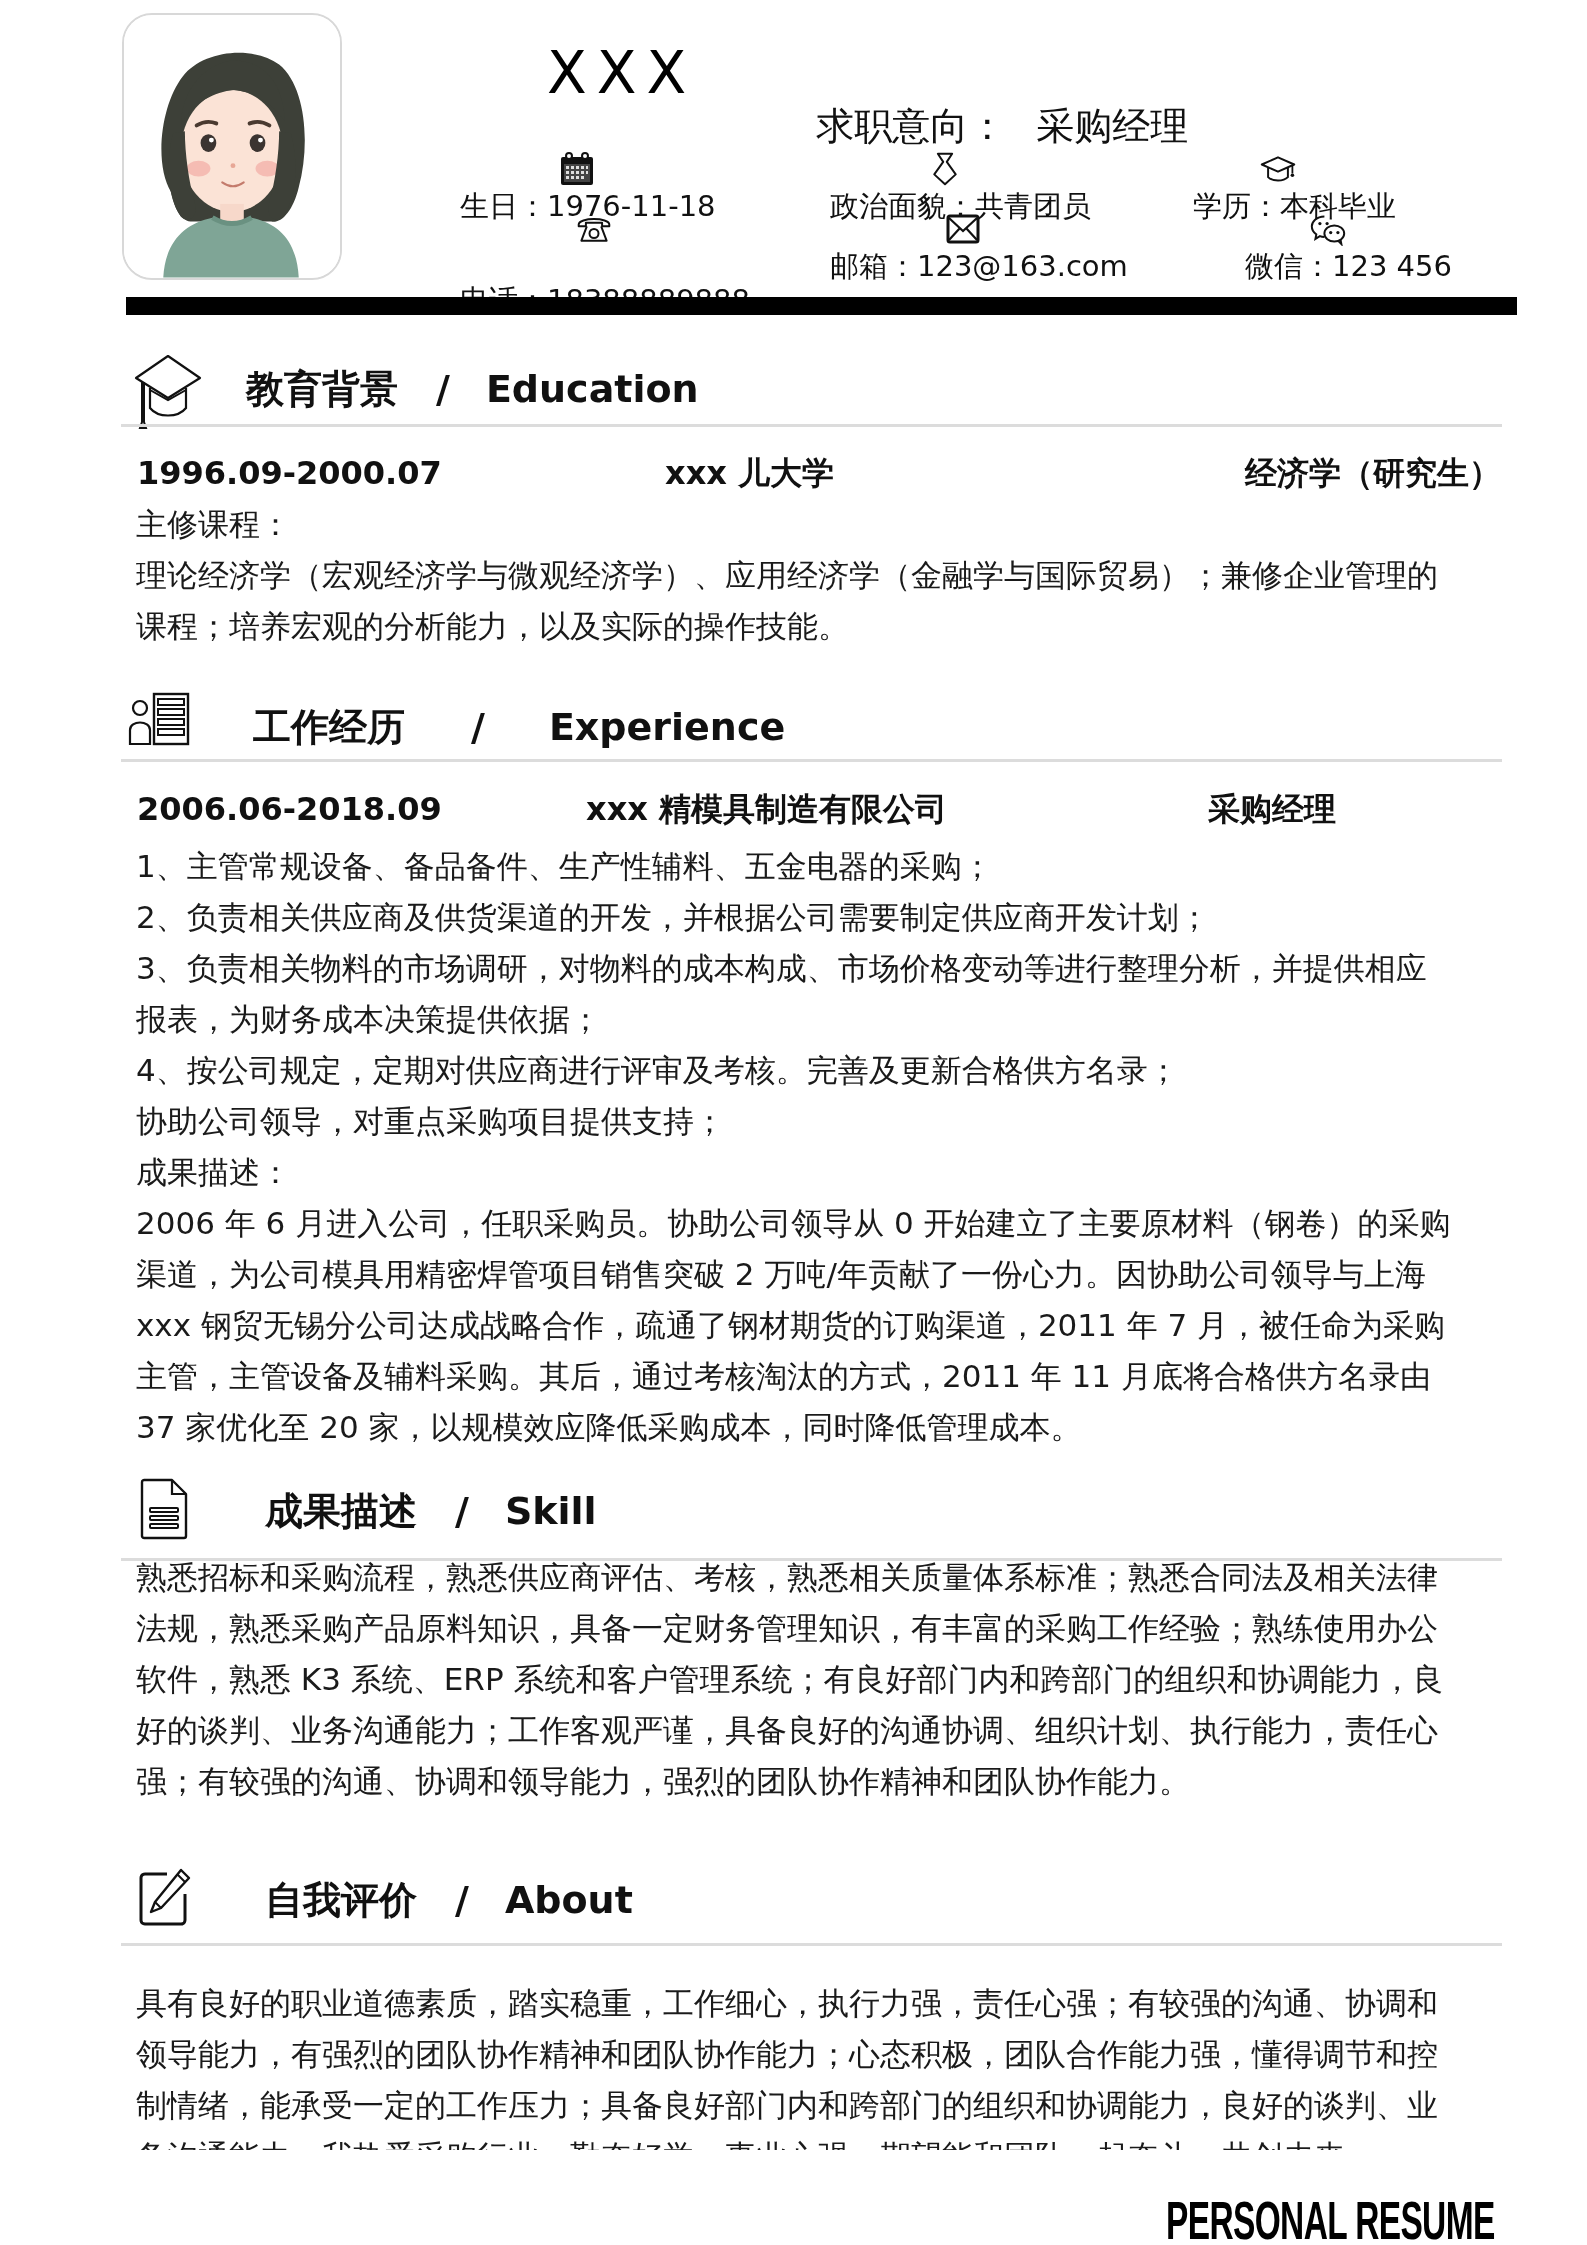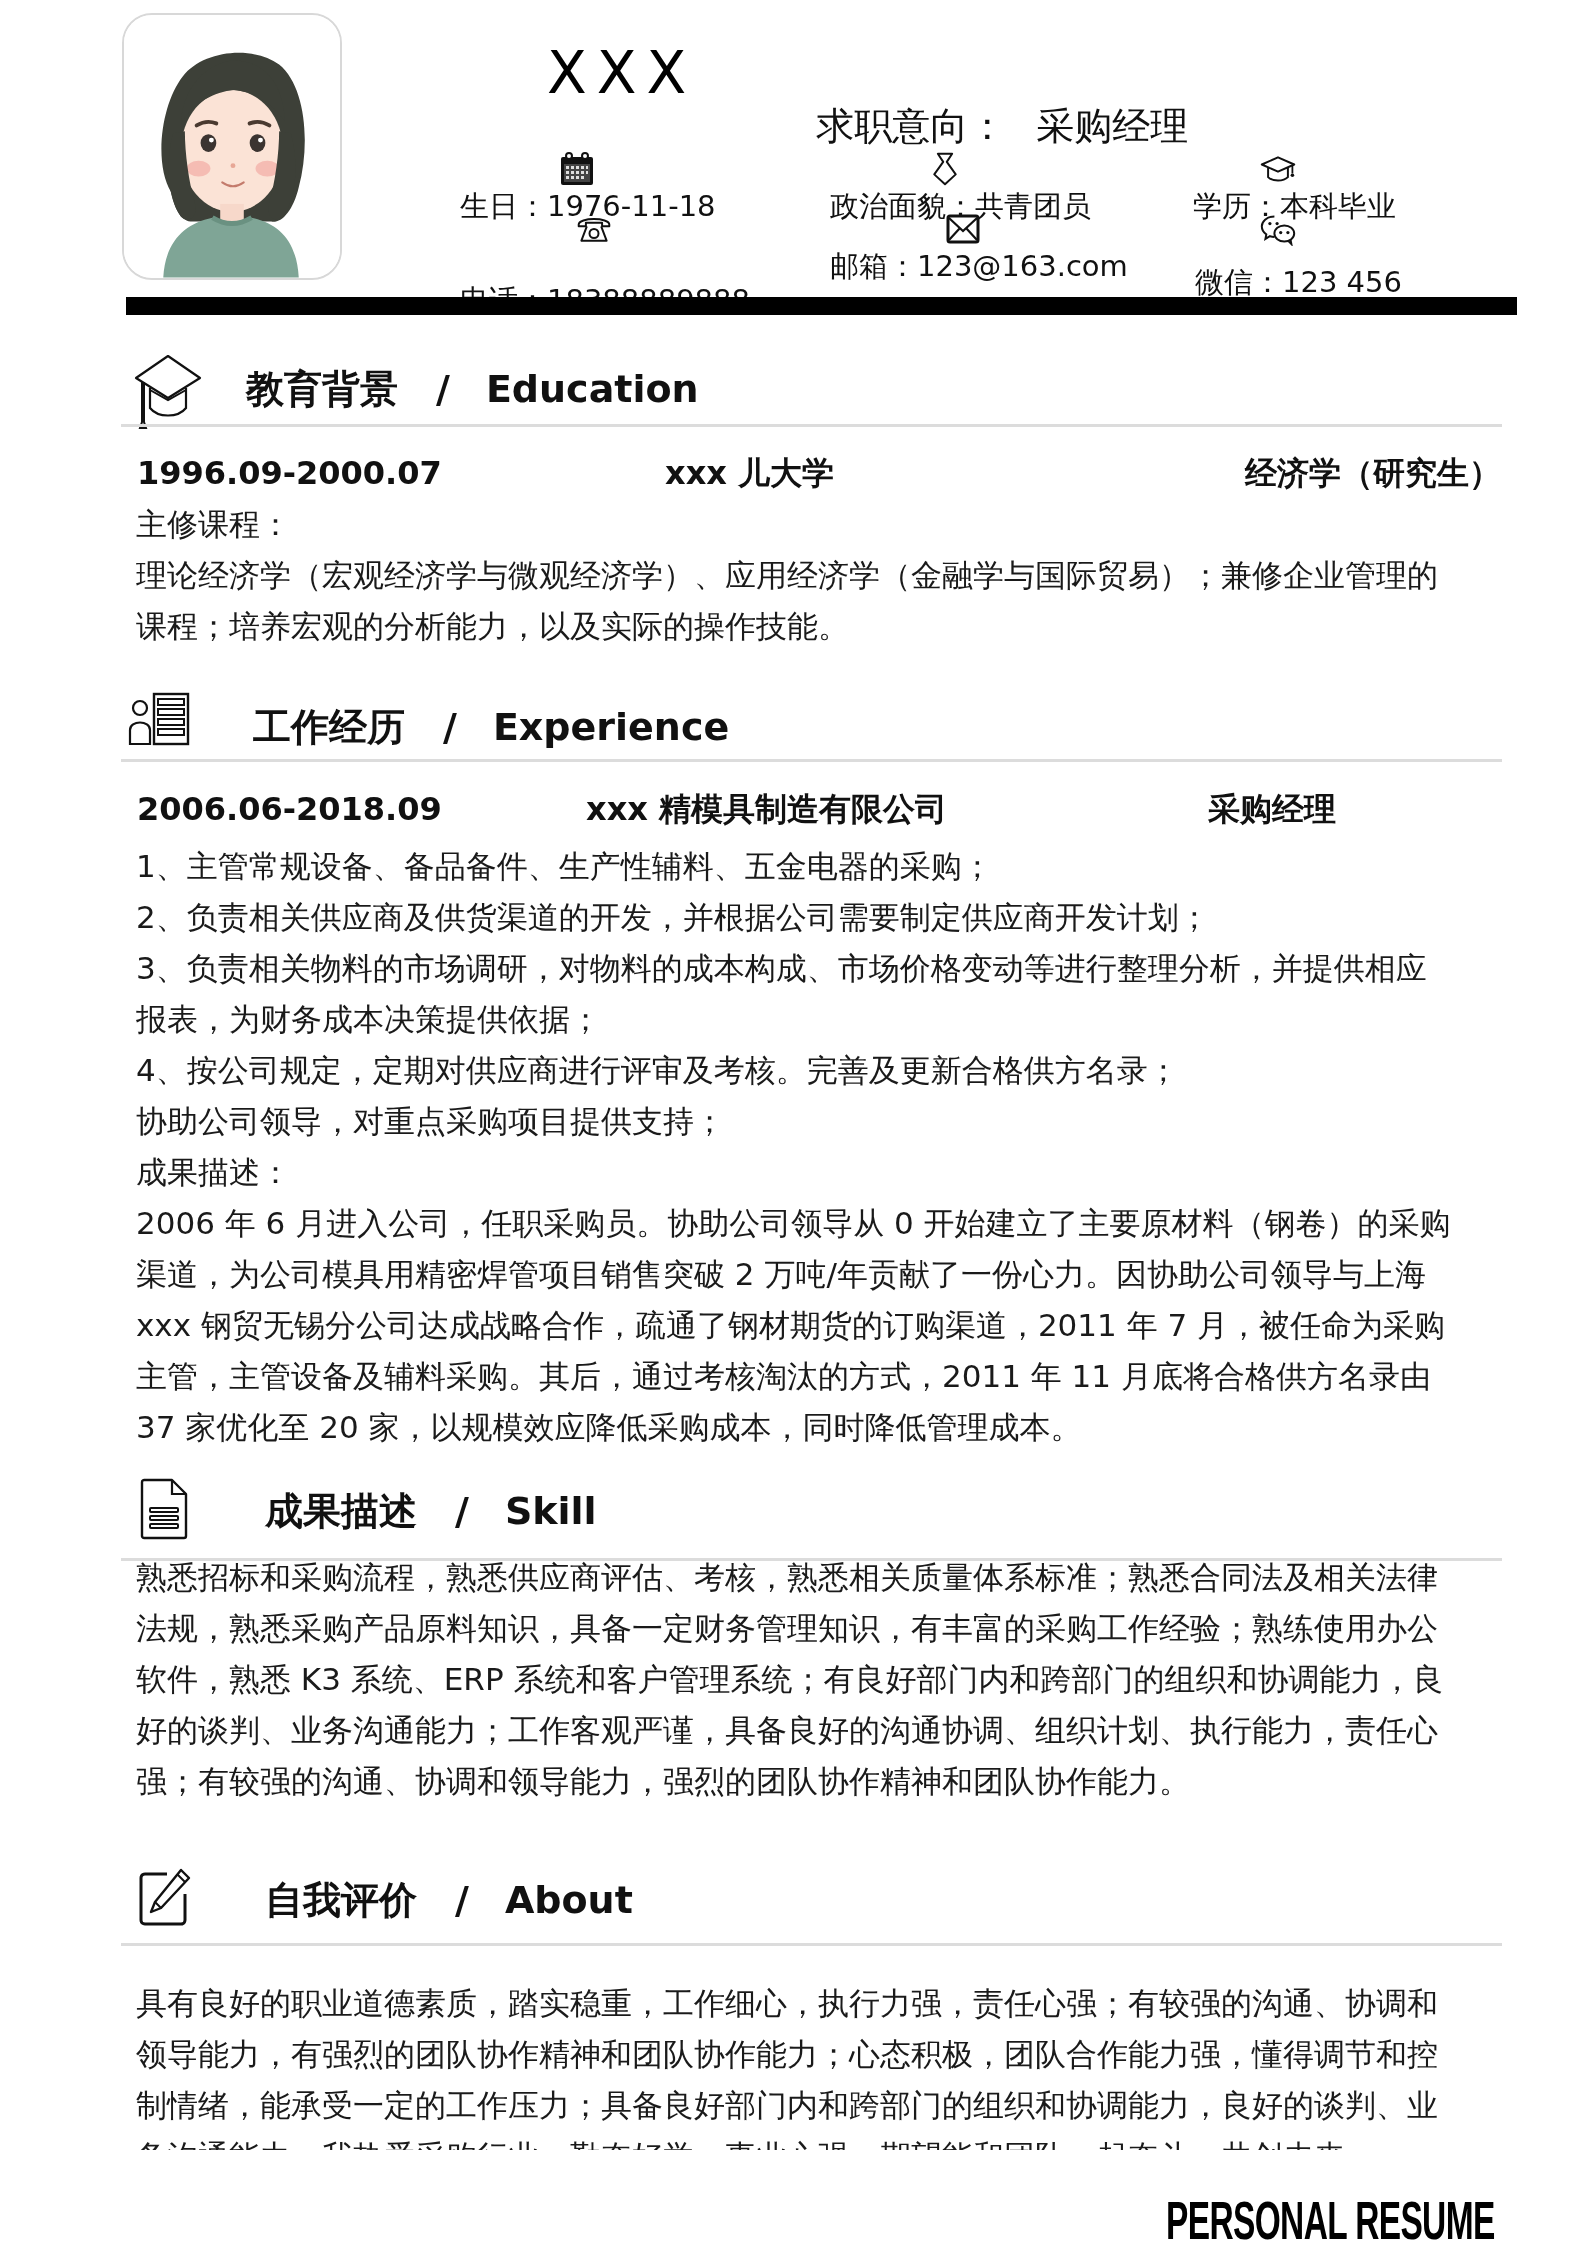--- a/index.html
+++ b/index.html
@@ -148,21 +148,21 @@
 </div>
 <div class="abs info-item" style="left:830px; top:212px;">
   <span class="ic" style="margin-right:32px">
     <svg viewBox="0 0 36 34">
         <rect x="3" y="4" width="30" height="26" rx="2" fill="none" stroke="#111" stroke-width="3"></rect>
         <path d="M4 6 L18 19 L32 6 M4 28 L15 16 M32 28 L21 16" fill="none" stroke="#111" stroke-width="2.2"></path>
       </svg>
   </span>
   <span class="txt">邮箱：123@163.com</span>
 </div>
-<div class="abs info-item" style="left:1195px; top:212px;gap:16px;">
+<div class="abs info-item" style="left:1245px; top:212px;">
   <span class="ic" style="margin-right:40px">
     <svg viewBox="0 0 40 36">
         <path d="M16 4 C7 4 2 10 2 15 C2 19 4 22 7 24 L6 29 L11 26 C13 27 15 27 16 27" fill="none" stroke="#111" stroke-width="2.2"></path>
         <circle cx="11" cy="12" r="1.8" fill="#111"></circle>
         <circle cx="19" cy="12" r="1.8" fill="#111"></circle>
         <ellipse cx="27" cy="23" rx="11" ry="9" fill="none" stroke="#111" stroke-width="2.2"></ellipse>
         <circle cx="23" cy="22" r="1.8" fill="#111"></circle>
         <circle cx="31" cy="22" r="1.8" fill="#111"></circle>
         <path d="M31 31 L35 35 L34 30" fill="none" stroke="#111" stroke-width="2"></path>
       </svg>
@@ -203,21 +203,21 @@
       <path d="M2 52 L2 38 C2 28 22 28 22 38 L22 52 Z" fill="none" stroke="#111" stroke-width="2.2"></path>
       <rect x="26" y="2" width="34" height="50" fill="none" stroke="#111" stroke-width="2.4"></rect>
       <g fill="none" stroke="#111" stroke-width="2">
         <rect x="30" y="7" width="26" height="6"></rect>
         <rect x="30" y="17" width="26" height="6"></rect>
         <rect x="30" y="27" width="26" height="6"></rect>
         <rect x="30" y="37" width="26" height="6"></rect>
       </g>
     </svg>
 </div>
-<div class="abs sec-title" style="left:253px; top:703px;">
+<div class="abs sec-title" style="left:253px; top:703px;gap:28px;">
   <span>工作经历</span>
   <span class="slash">/</span>
   <span>Experience</span>
 </div>
 <div class="abs divider" style="top:759px;"></div>
 
 <div class="abs row-bold" style="left:137px; top:789px;">2006.06-2018.09</div>
 <div class="abs row-bold" style="left:568px; top:789px;margin-left:18px;">xxx 精模具制造有限公司</div>
 <div class="abs row-bold" style="left:1208px; top:789px;">采购经理</div>
 

